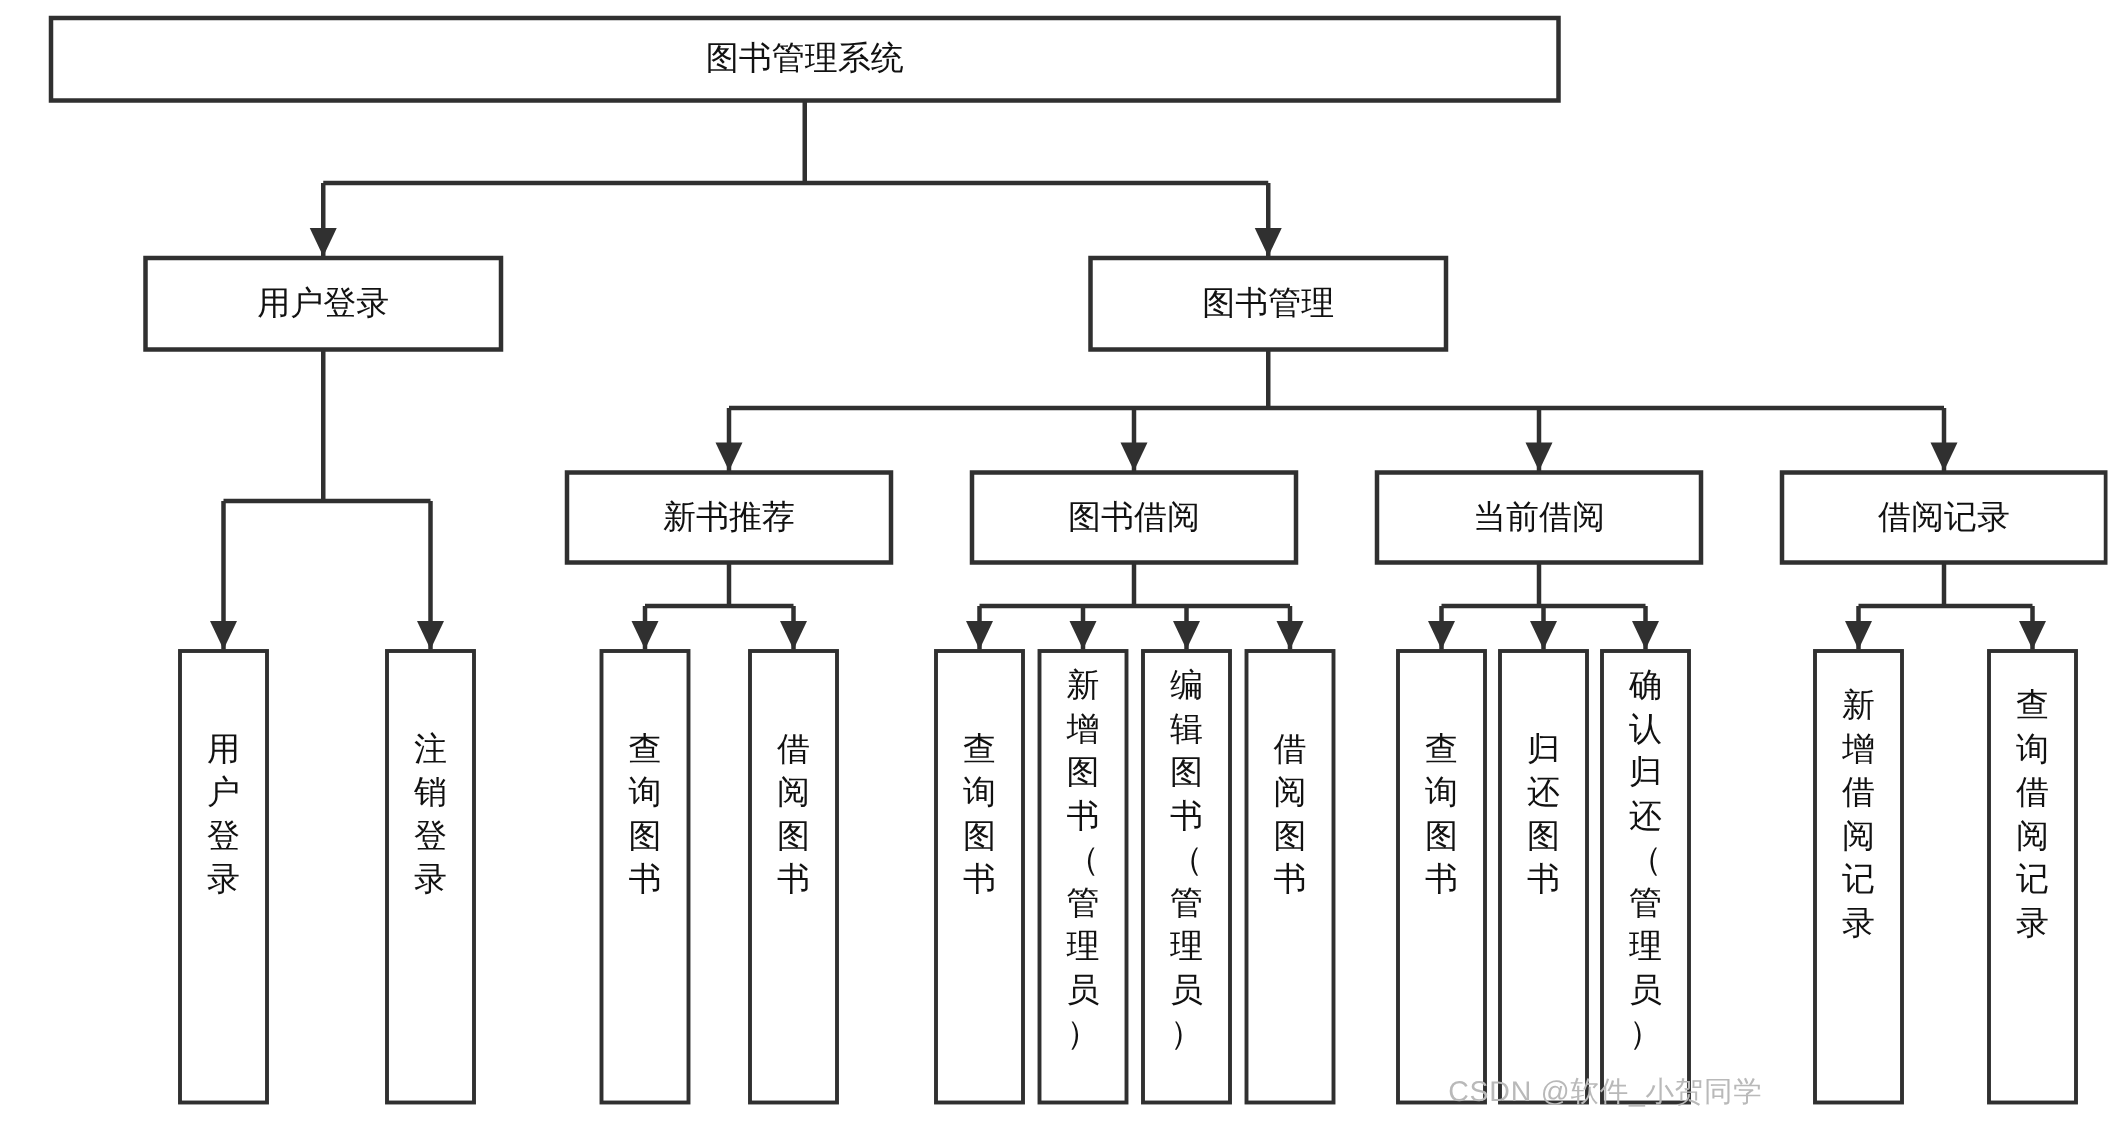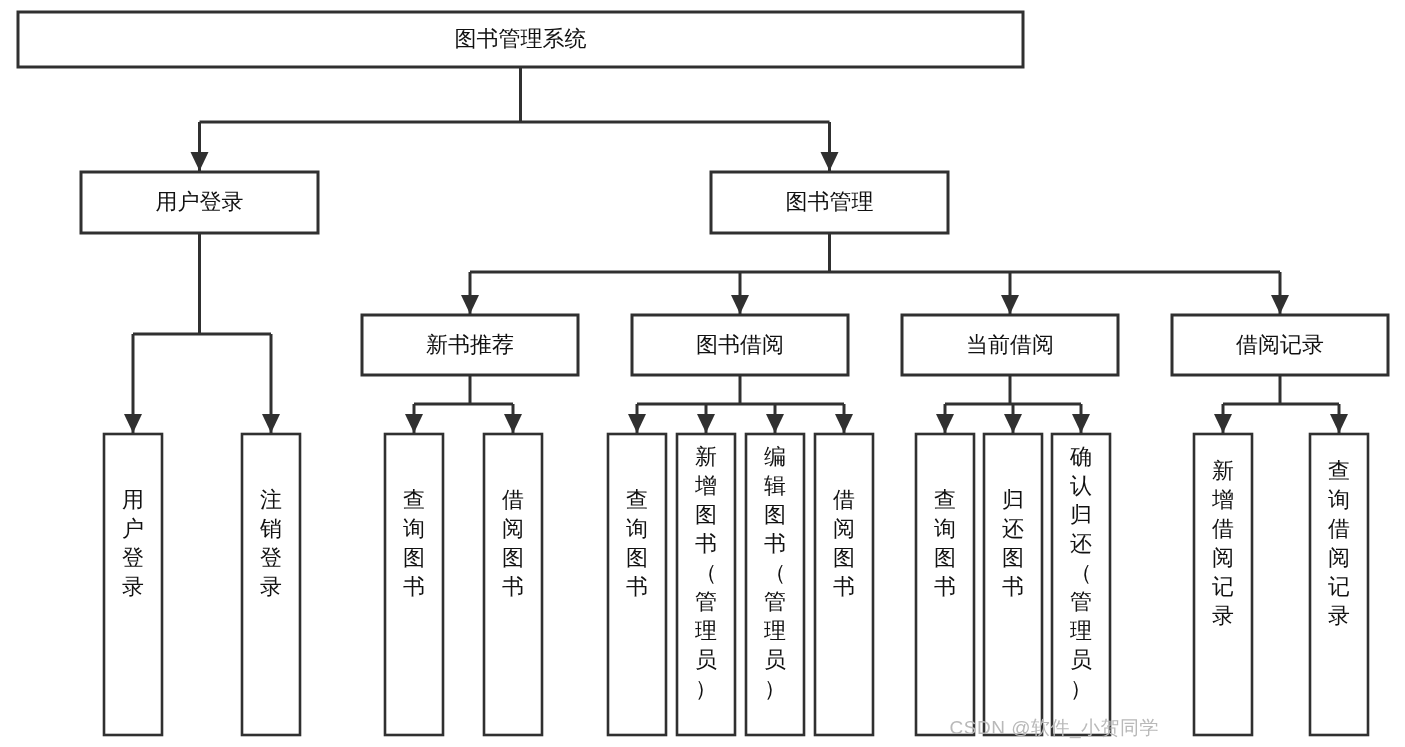--- a/index.html
+++ b/index.html
@@ -9,21 +9,21 @@
   }
   body {
     width: 1405px;
     height: 747px;
     font-family: "Liberation Sans", "DejaVu Sans", sans-serif;
     overflow: hidden;
     position: relative;
   }
   #diagram-root {
     position: absolute;
-    left: 0;
+    left: 16px;
     top: 0;
     width: 1171px;
     height: 747px;
   }
   svg#flow {
     display: block;
     width: 1405px;
     height: 747px;
     shape-rendering: geometricPrecision;
   }

